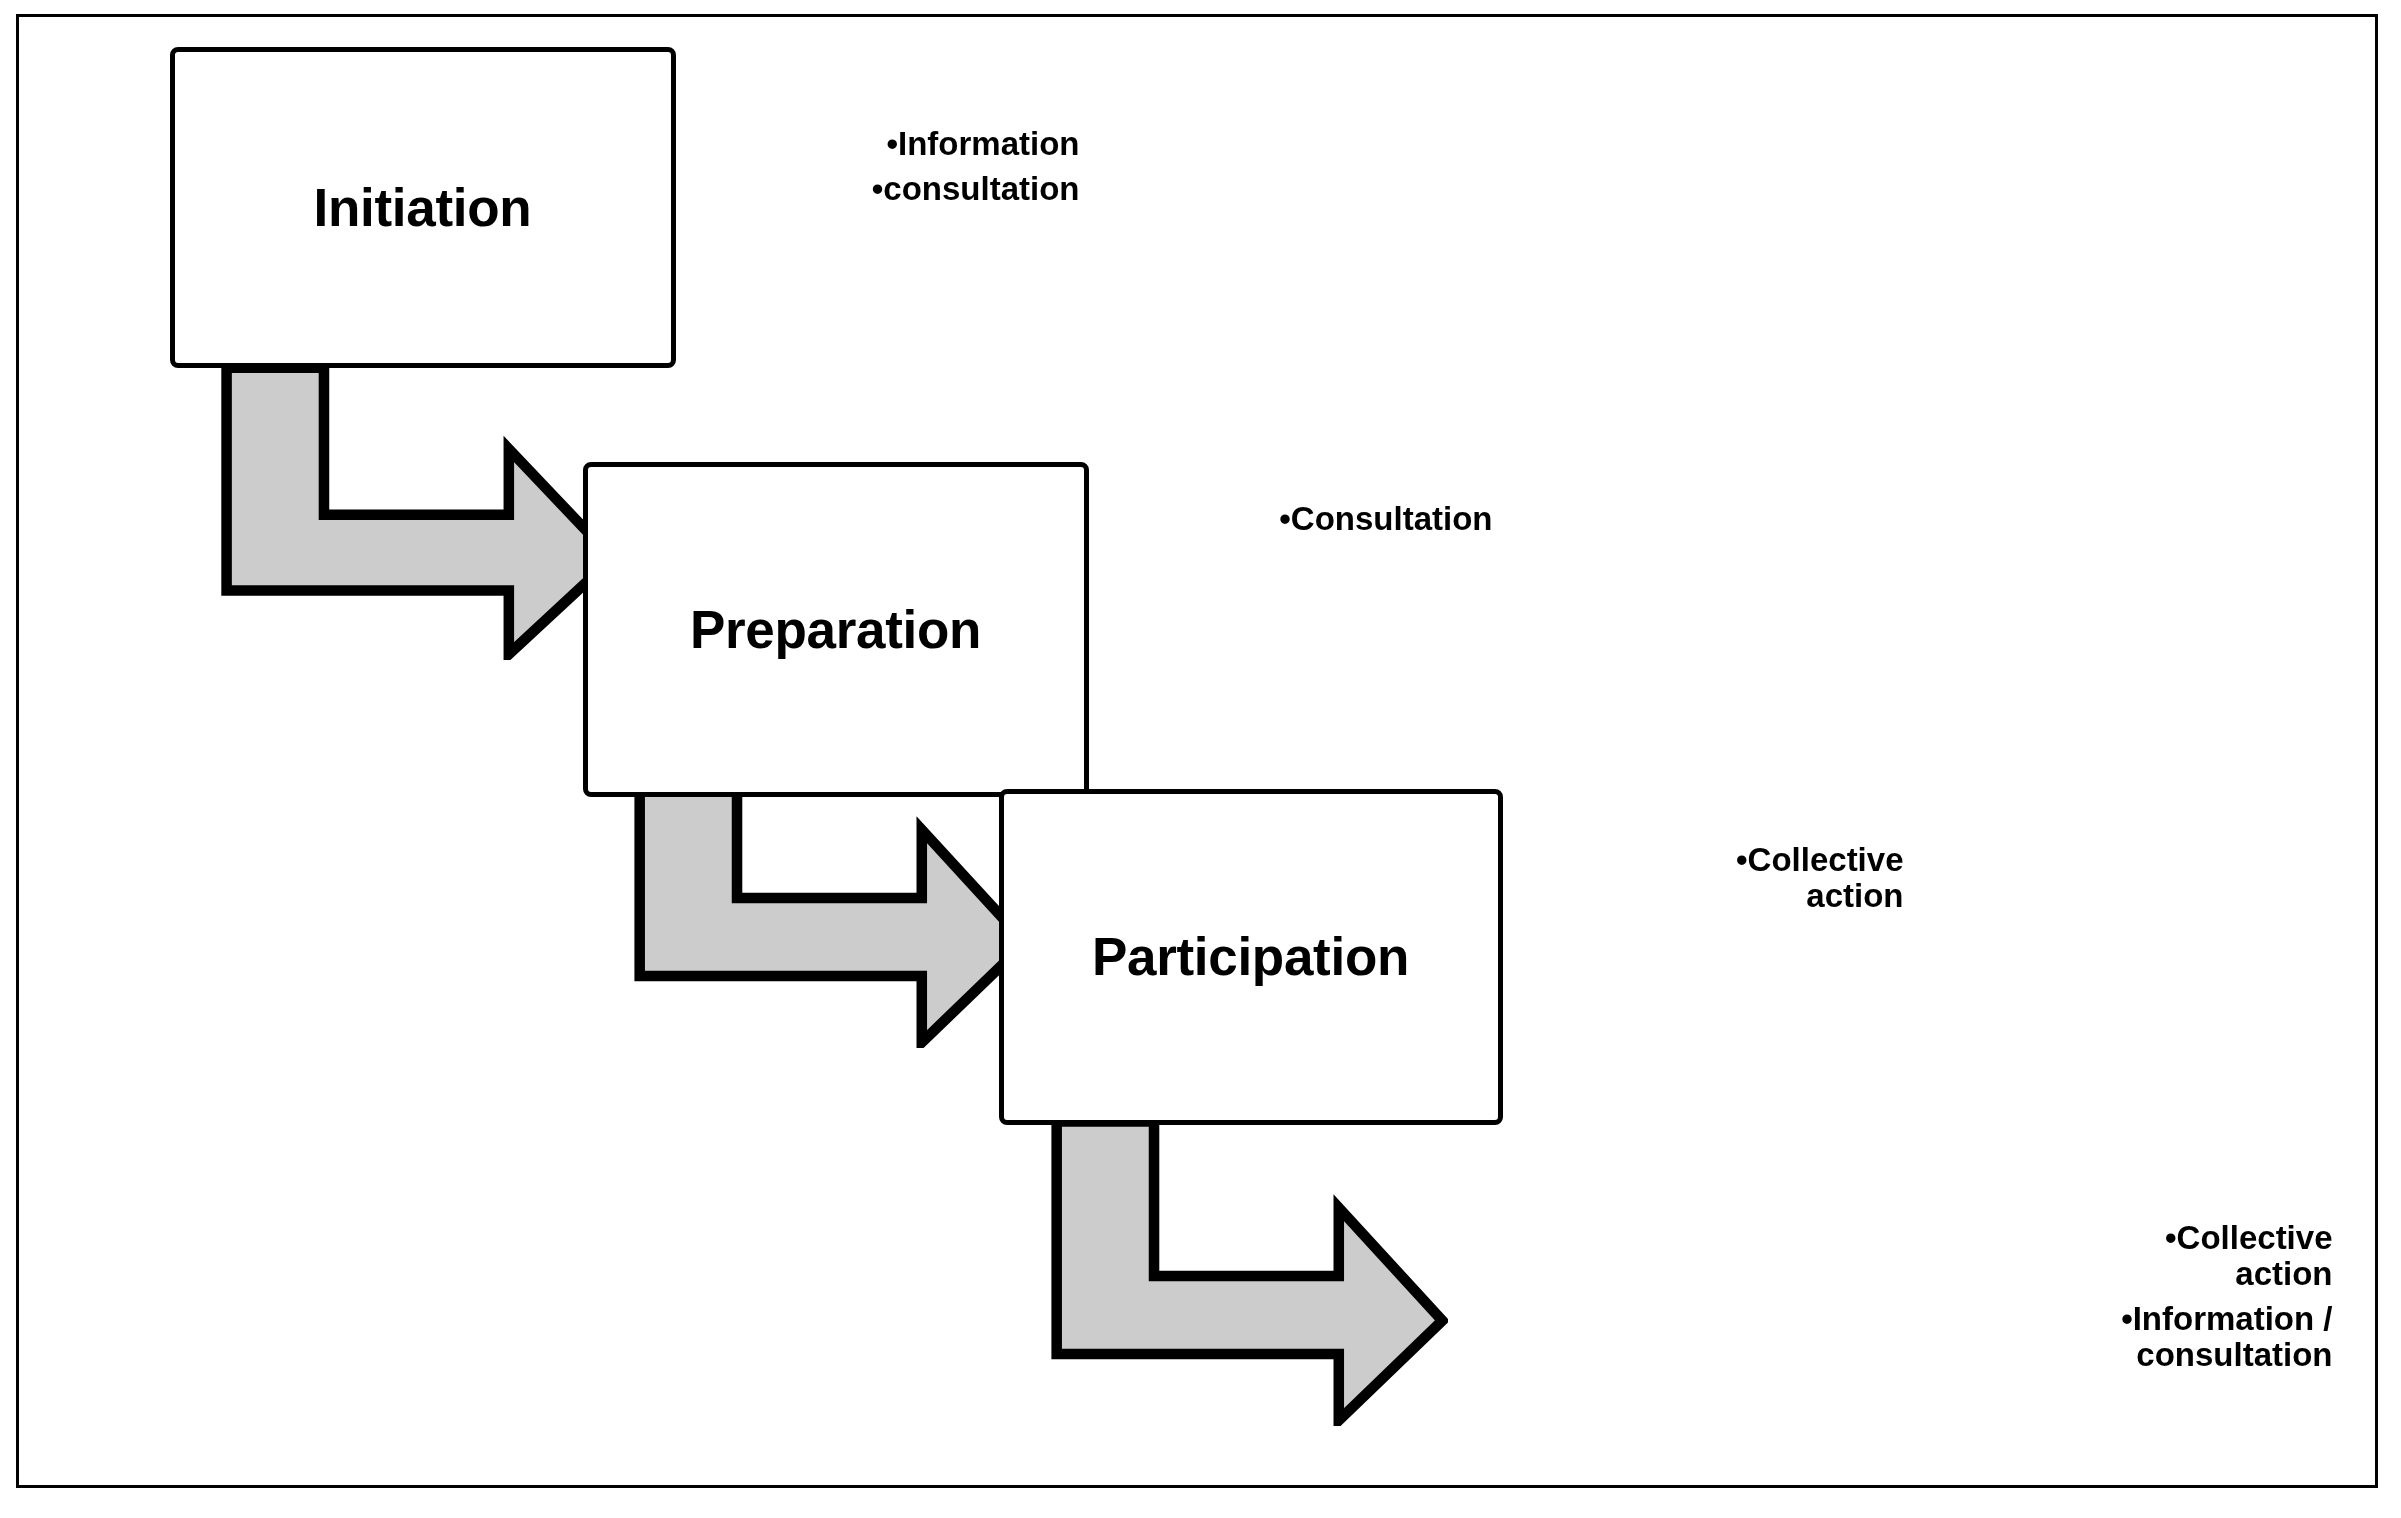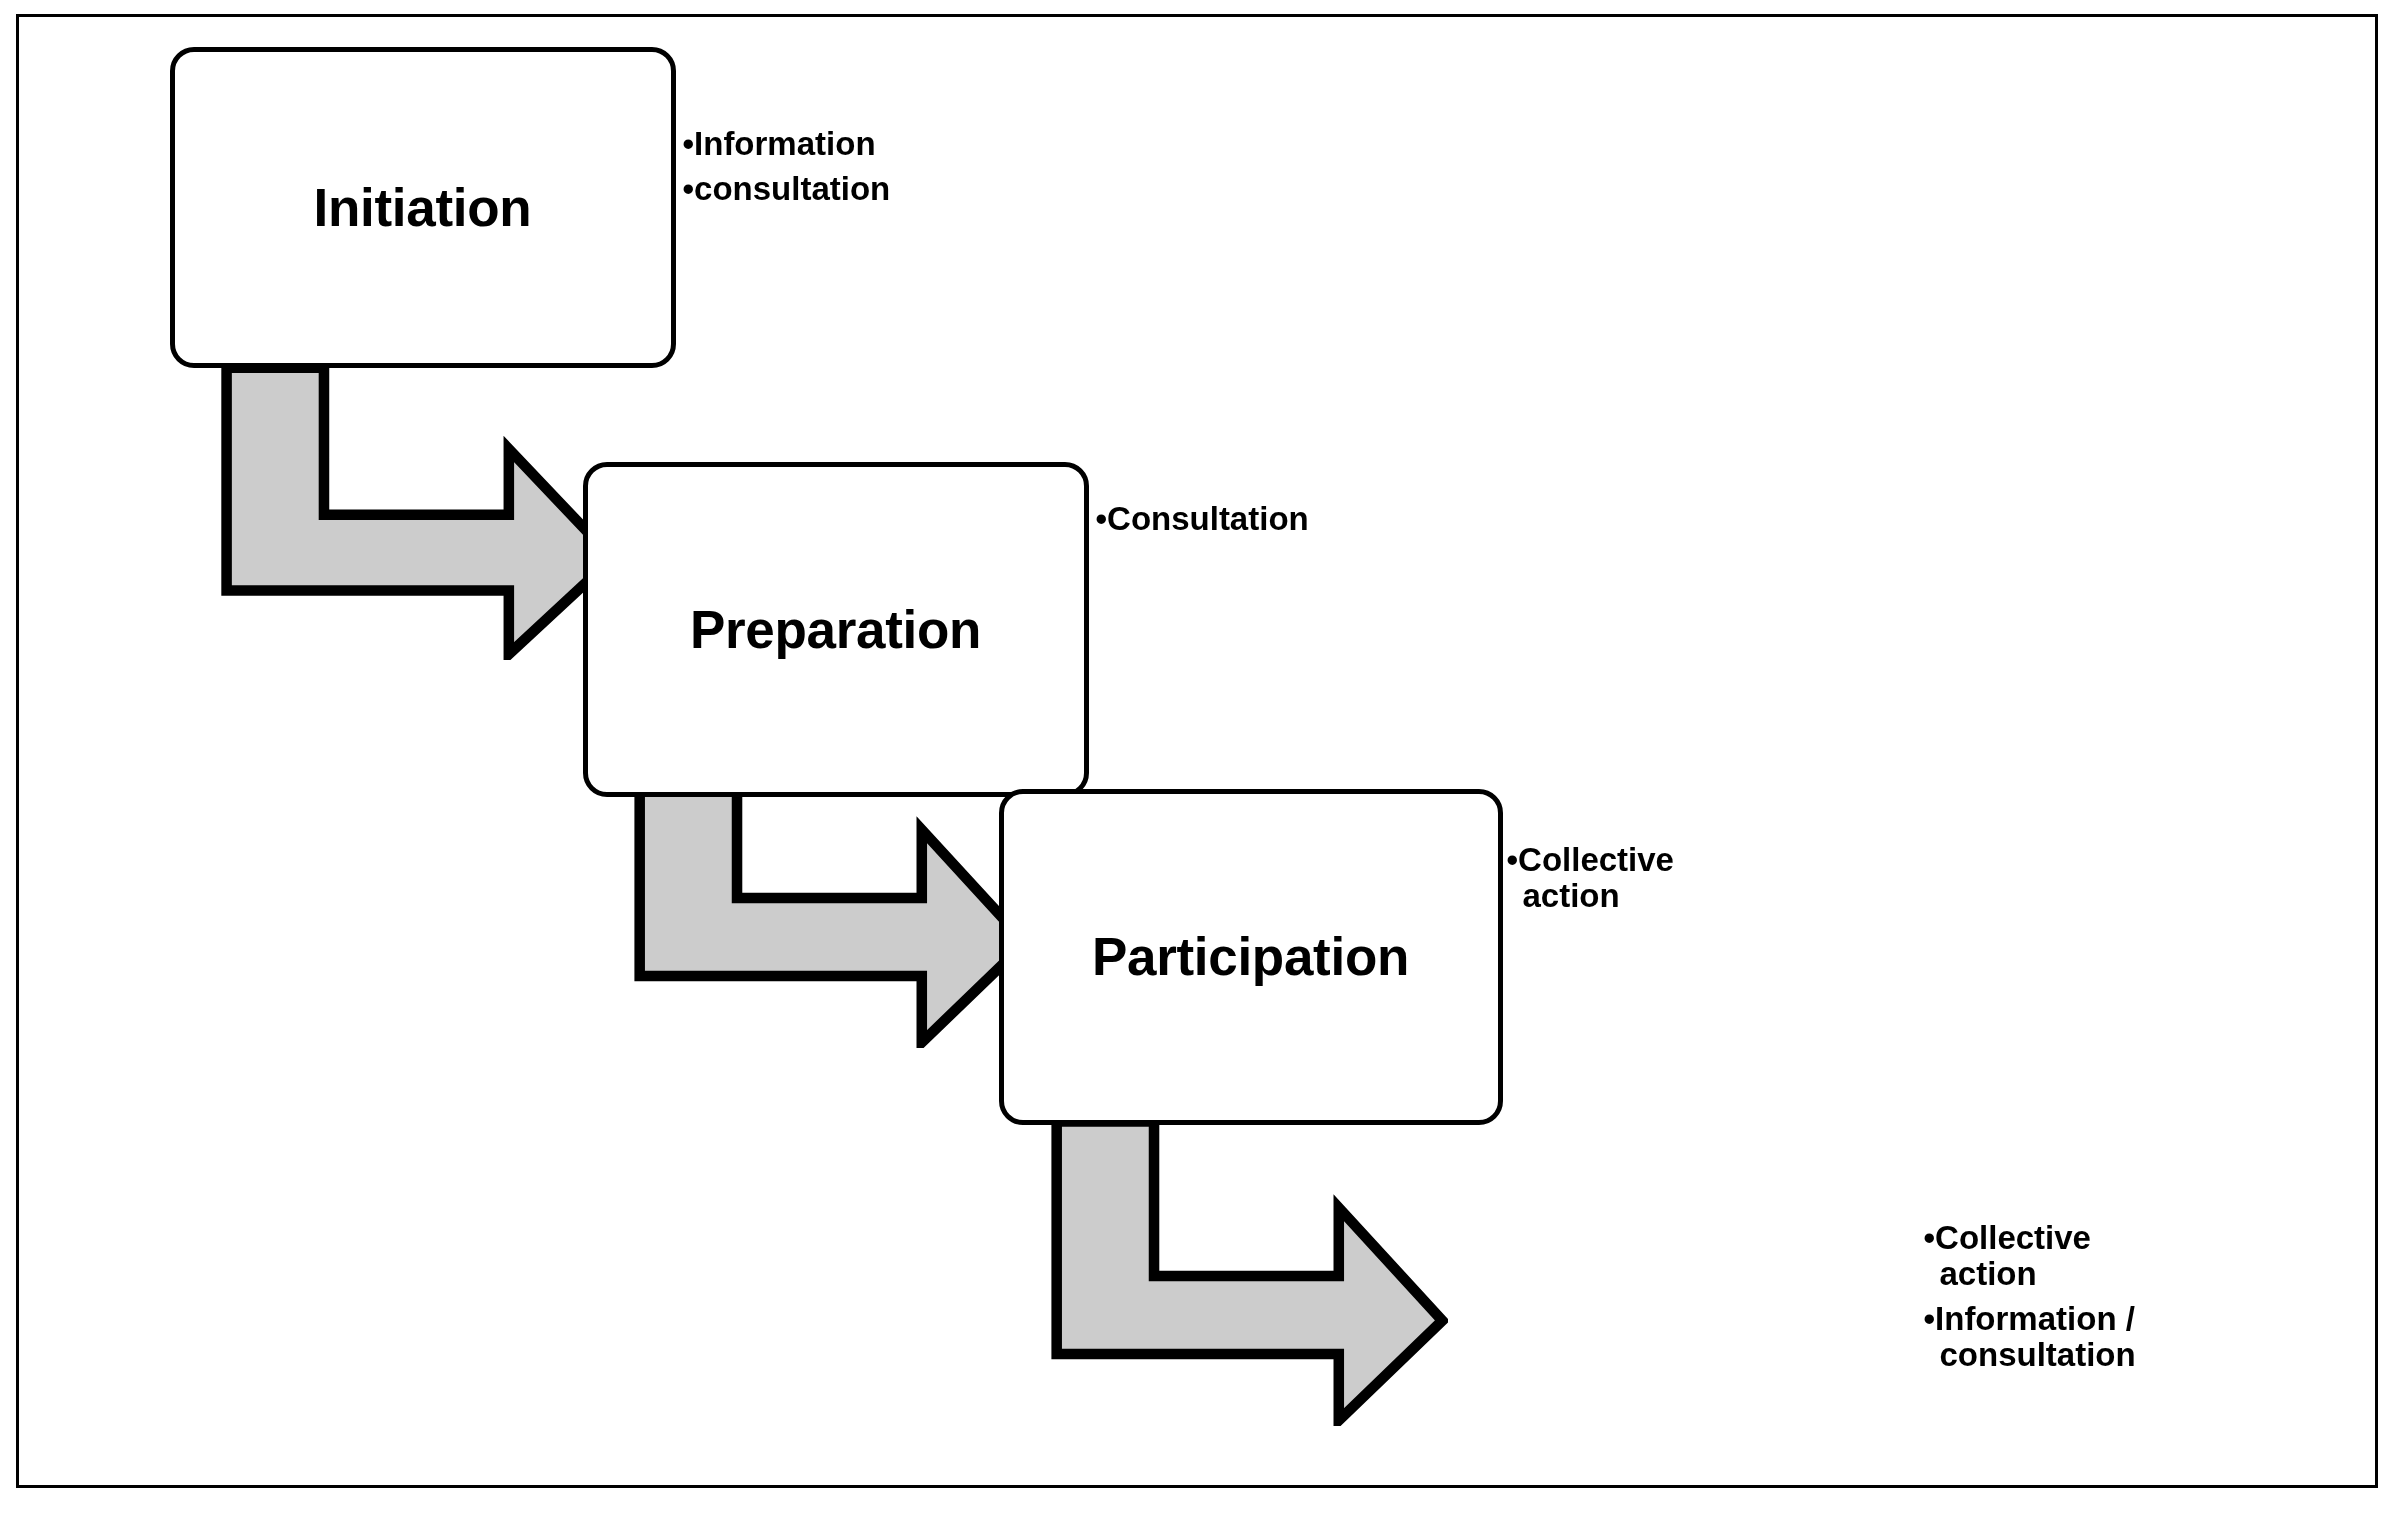--- a/index.html
+++ b/index.html
@@ -22,21 +22,21 @@
     border:3.1px solid #000000;
     box-sizing:border-box;
     background:#ffffff;
   }
 
   
   .stage-box{
     position:absolute;
     background:#ffffff;
     border:5.6px solid #000000;
-    border-radius:24px;
+    border-radius:8px;
     box-sizing:border-box;
     display:flex;
     align-items:center;
     justify-content:center;
     z-index:30;
   }
   .stage-label{
     font-weight:bold;
     font-size:53px;
     line-height:1;
@@ -58,20 +58,21 @@
     font-weight:bold;
     font-size:33px;
     line-height:1.10;
   }
   .bullet-item{
     display:block;
     margin-bottom:8.7px;
     white-space:pre-line;
     text-indent:-16px;
     padding-left:16px;
+    text-align:right;
   }
   .bullet-item:last-child{margin-bottom:0;}
 
   #bul-initiation   { left:664px; top:109px;  width:397px; }
   #bul-preparation  { left:1077px; top:484px;  width:397px; }
   #bul-participation{ left:1488px; top:825px; width:397px; }
   #bul-continuation { left:1905px; top:1203px; width:409px; }
 
   
   .arrow{

